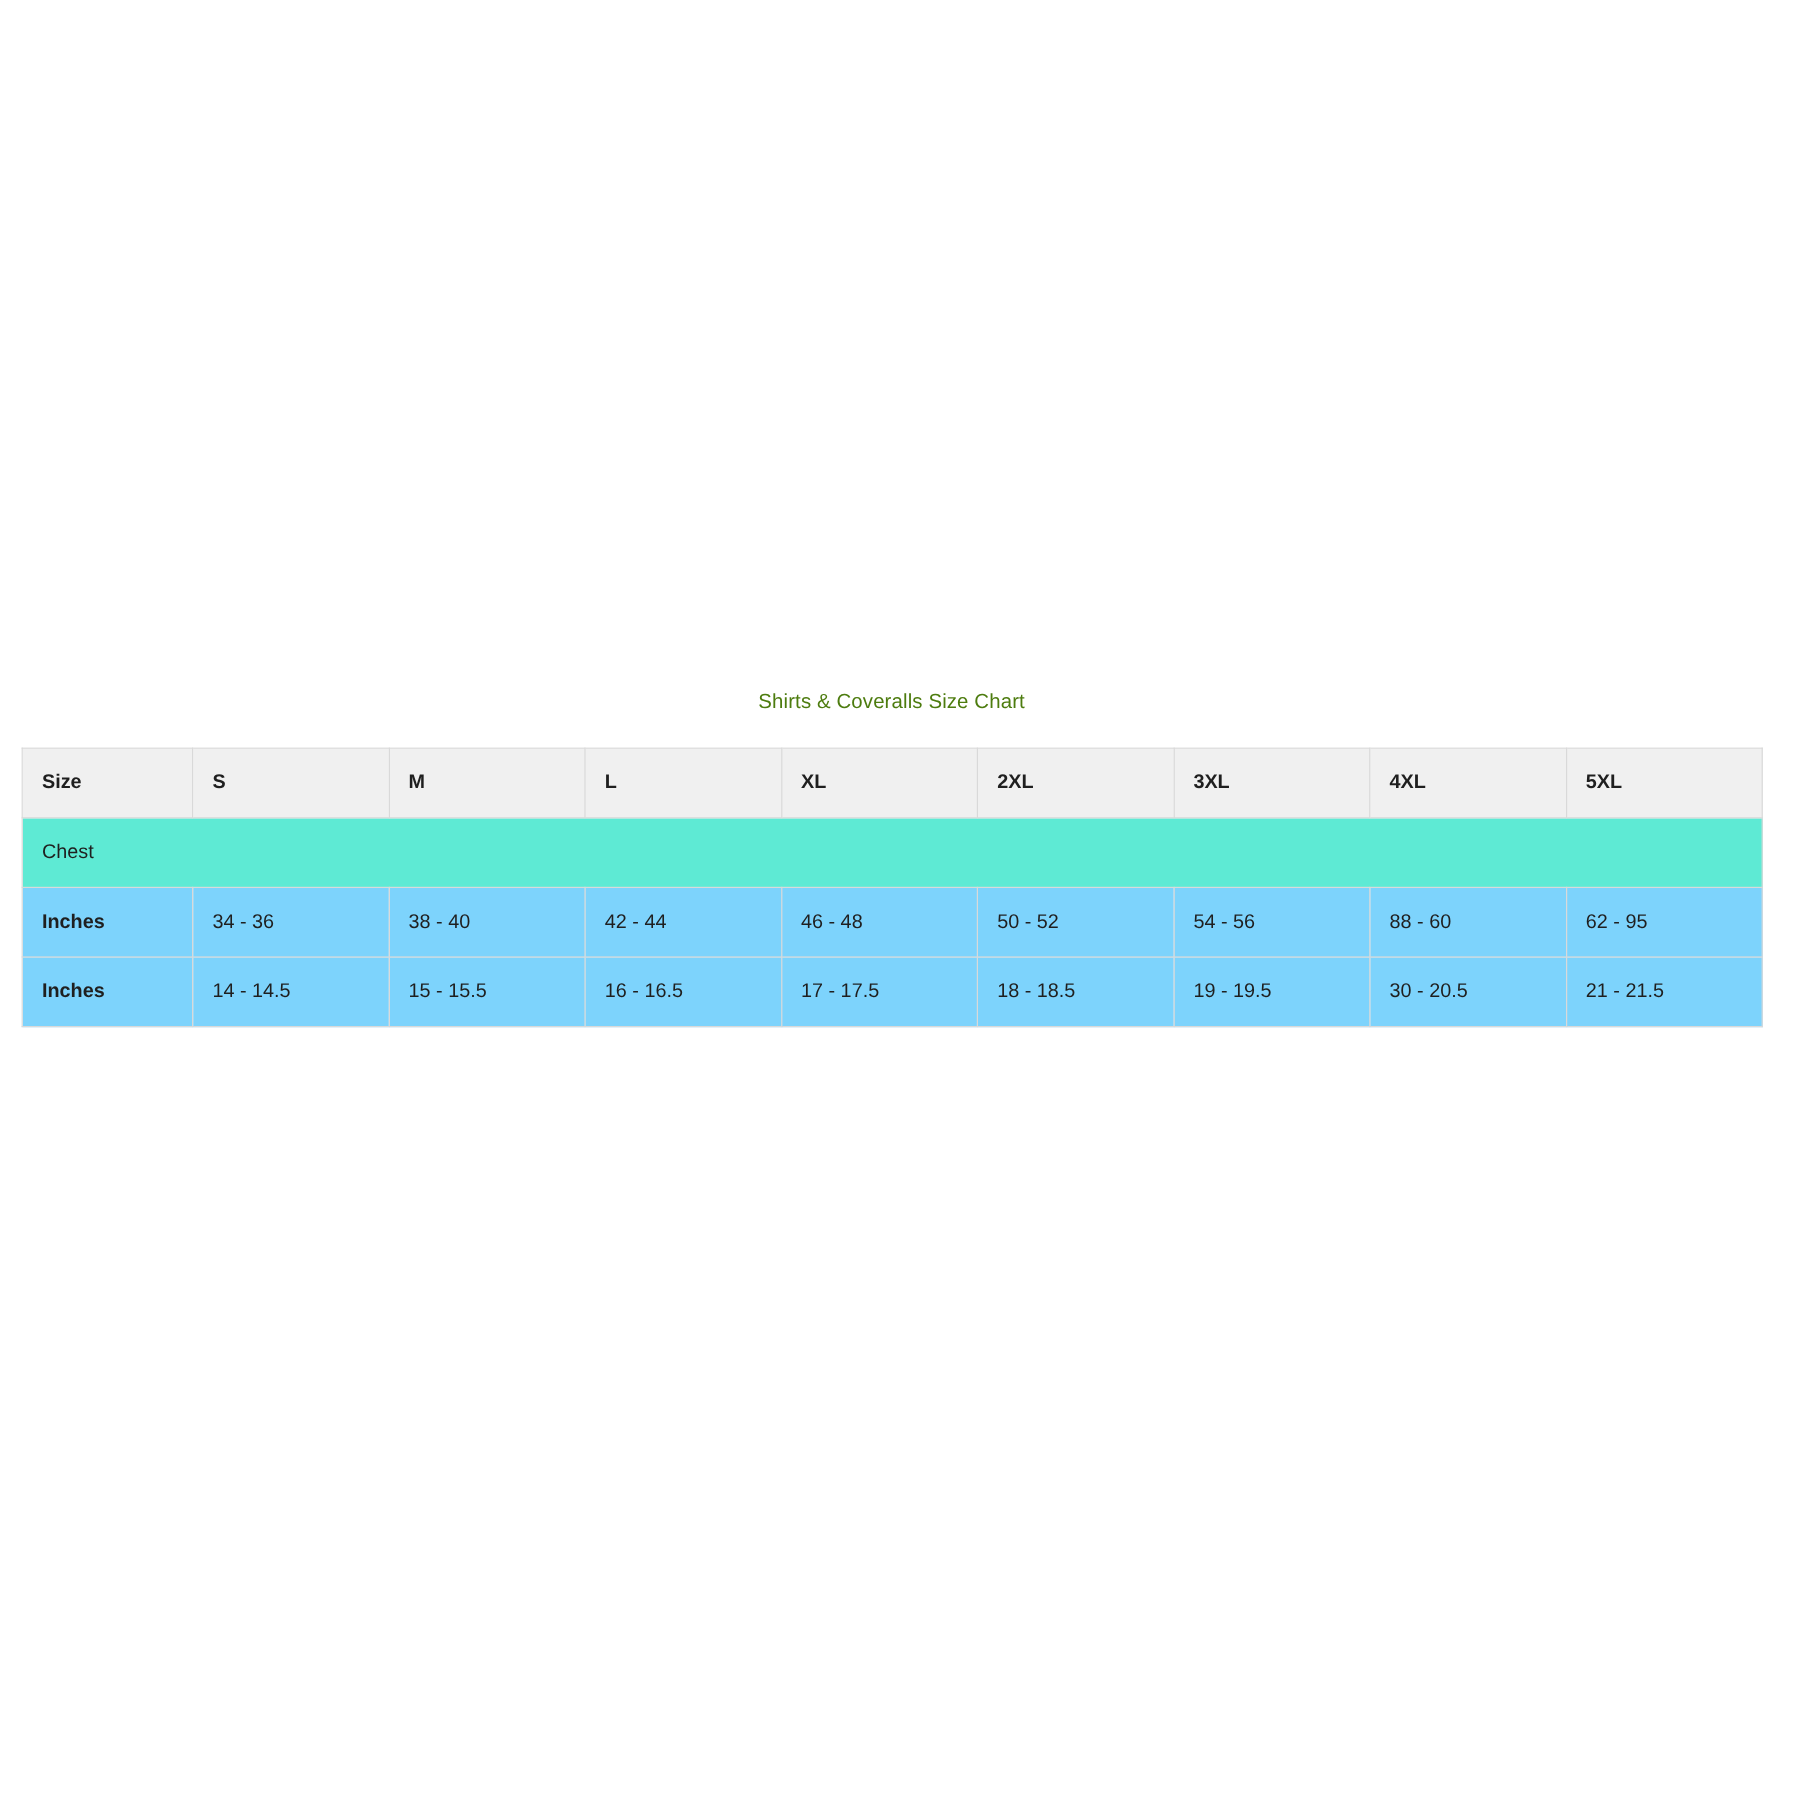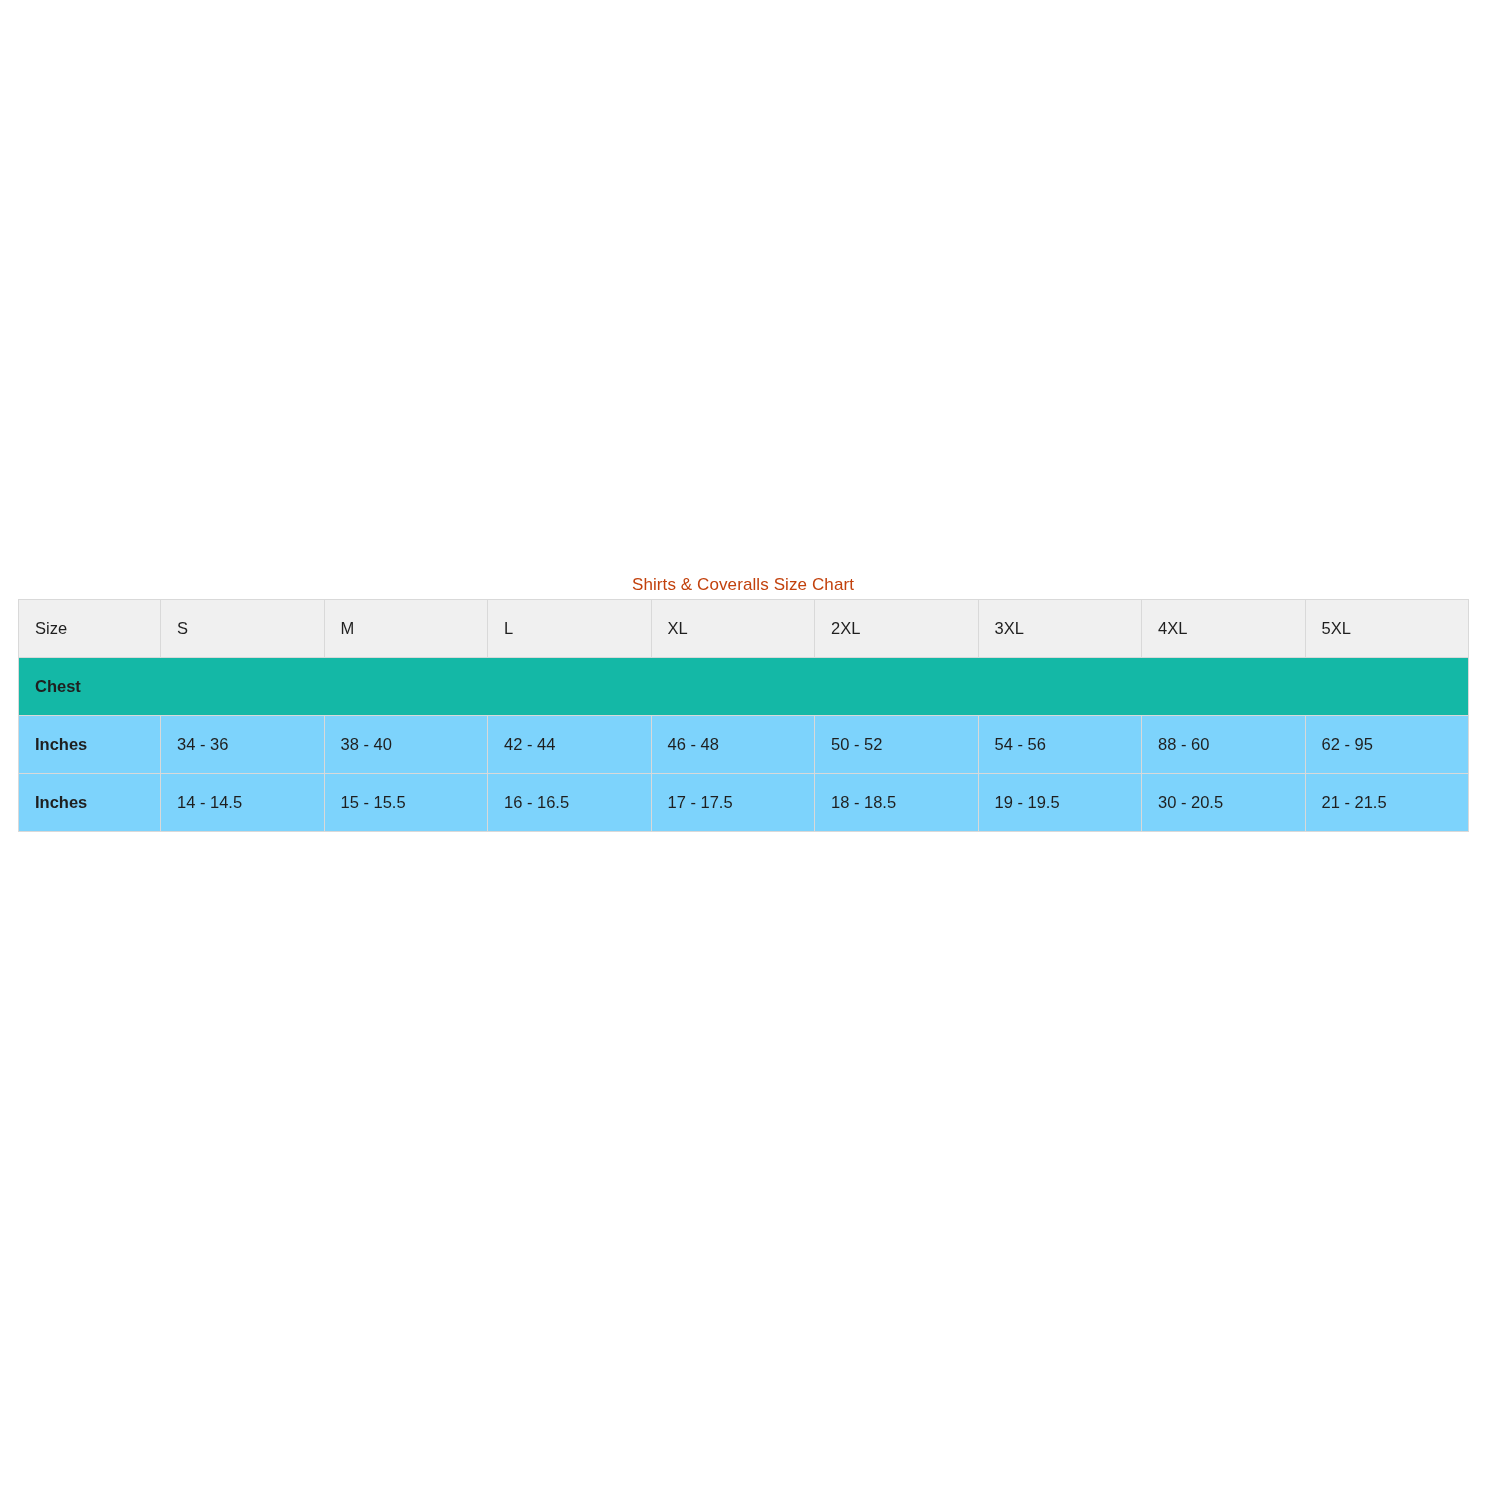--- a/index.html
+++ b/index.html
@@ -17,23 +17,23 @@
   }
   .chart-wrap {
     position: absolute;
     left: 18px;
     top: 575px;
     width: 1450px;
   }
   .chart-title {
     text-align: center;
     font-size: 17px;
-    color: #c2410c;
+    color: #4d7c0f;
     font-weight: 400;
-    margin-bottom: 4px;
+    margin-bottom: 28px;
     letter-spacing: 0.1px;
   }
   table.size-chart {
     border-collapse: collapse;
     width: 1450px;
     table-layout: fixed;
   }
   table.size-chart td,
   table.size-chart th {
     border: 1px solid #d9d9d9;
@@ -42,26 +42,26 @@
     font-size: 16.5px;
     text-align: left;
     vertical-align: middle;
     box-sizing: border-box;
     color: #1f1f1f;
     font-weight: 400;
   }
   
   tr.header-row td {
     background: #f0f0f0;
-    font-weight: 400;
+    font-weight: 700;
   }
   
   tr.section-row td {
-    background: #14b8a6;
-    font-weight: 700;
+    background: #5eead4;
+    font-weight: 400;
   }
   
   tr.data-row td.row-label {
     background: #7dd3fc;
     font-weight: 700;
   }
   tr.data-row td.value-cell {
     background: #7dd3fc;
   }
   col.c0 { width: 142px; }

